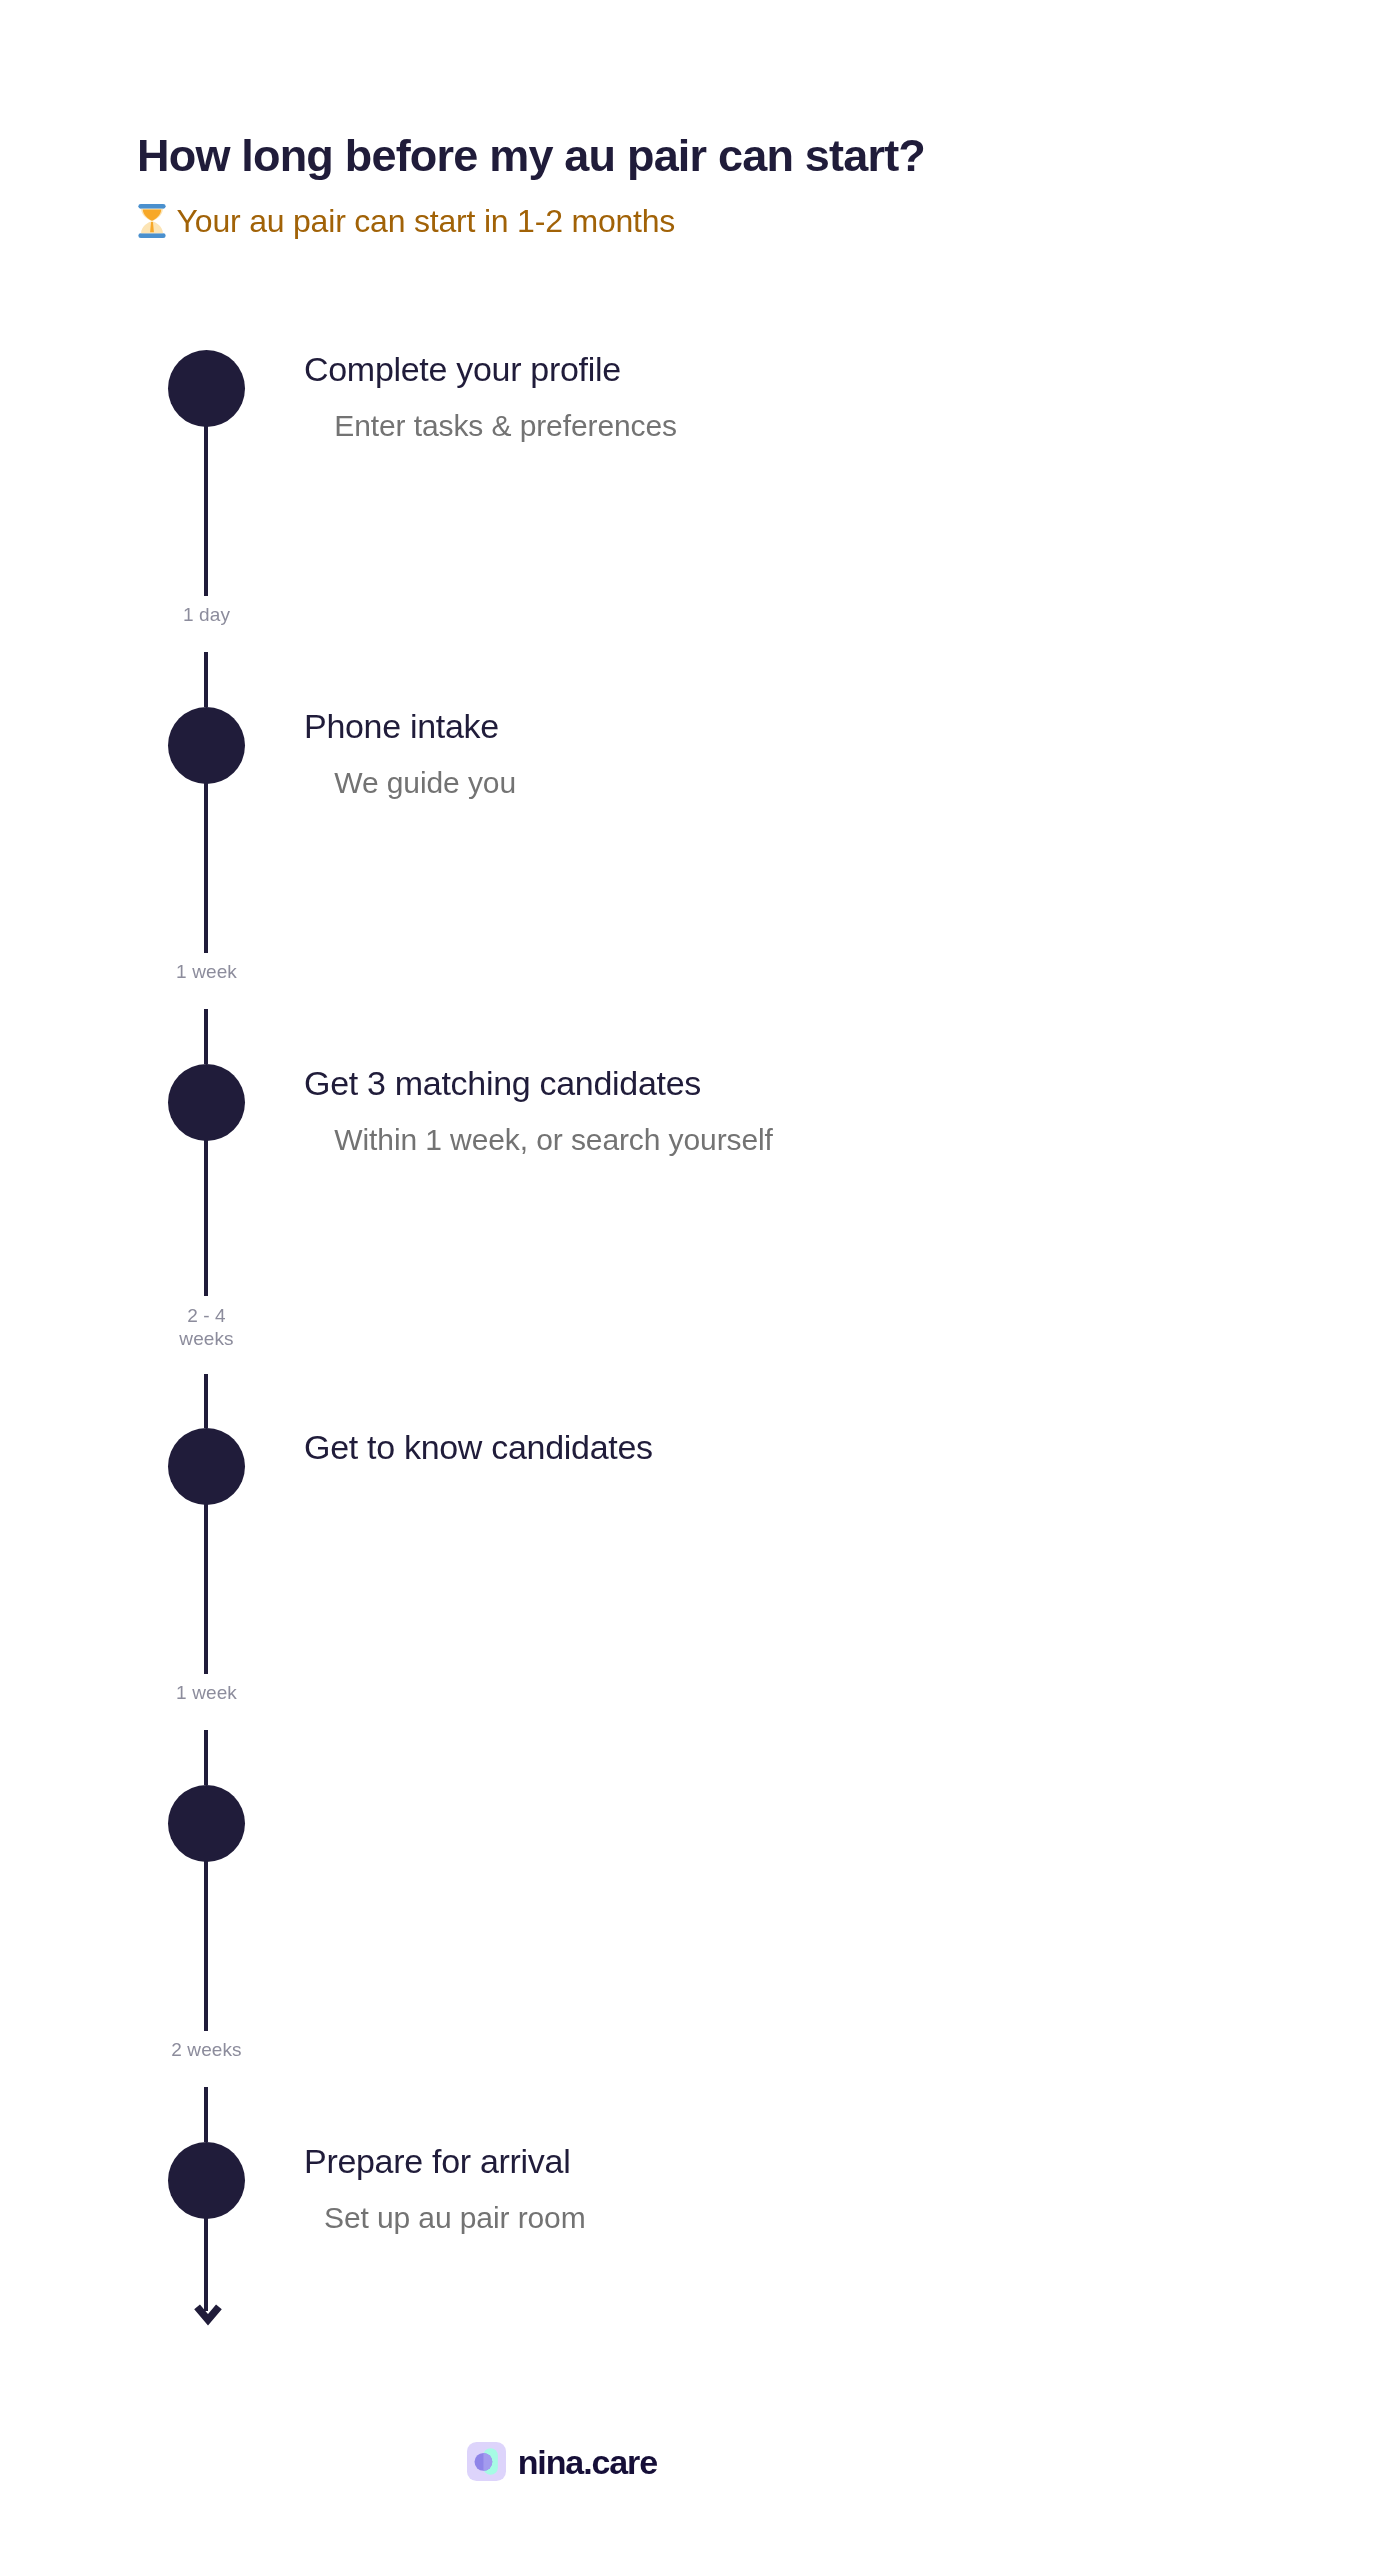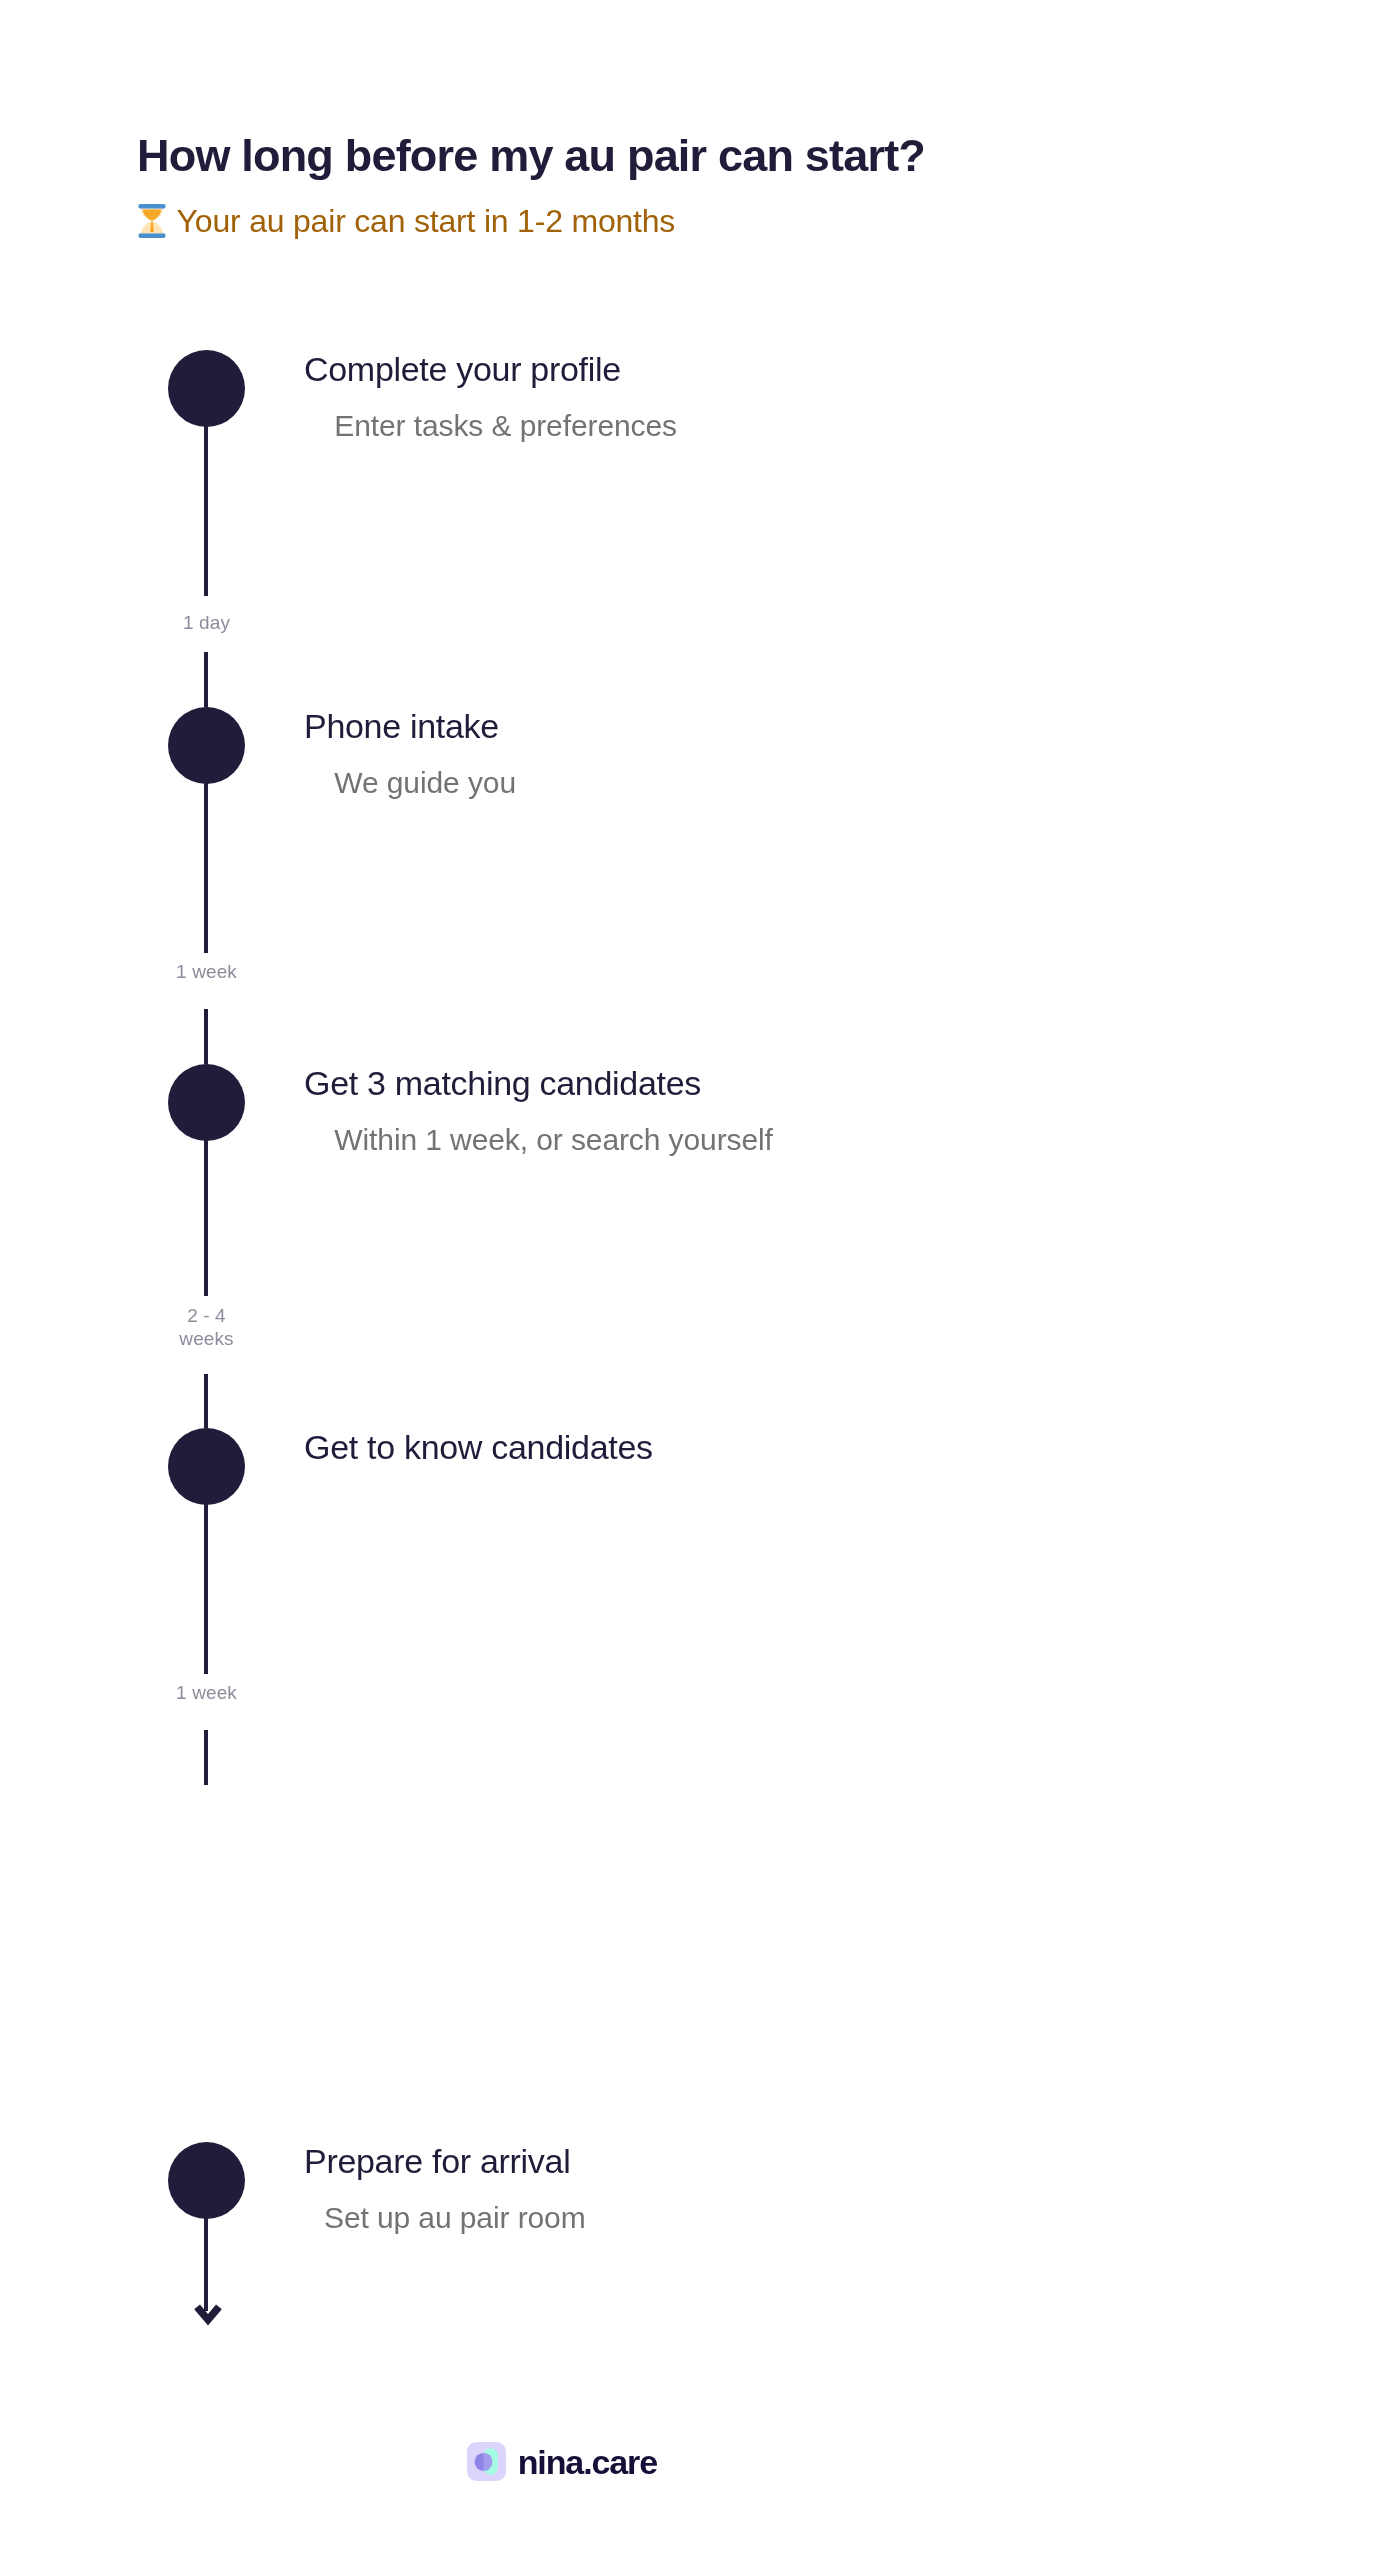--- a/index.html
+++ b/index.html
@@ -204,21 +204,21 @@
       <div class="subtitle-text">Your au pair can start in 1-2 months</div>
     </div>
   </div>
 
   <div class="timeline">
 
     <div class="tl-step" style="height:357px;">
       <div class="rail">
         <div class="dot"></div>
         <div class="rail-line" style="top:74px; height:172px;"></div>
-        <div class="duration" style="top:253px;margin-top:8px;">1 day</div>
+        <div class="duration" style="top:253px;">1 day</div>
         <div class="rail-line" style="top:302px; height:55px;"></div>
       </div>
       <div class="tl-content">
         <div class="step-title">Complete your profile</div>
         <div class="step-sub indent">Enter tasks &amp; preferences</div>
       </div>
     </div>
 
     <div class="tl-step" style="height:357px;">
       <div class="rail">
@@ -253,20 +253,26 @@
         <div class="rail-line" style="top:74px; height:172px;"></div>
         <div class="duration" style="top:253px;">1 week</div>
         <div class="rail-line" style="top:302px; height:55px;"></div>
       </div>
       <div class="tl-content">
         <div class="step-title">Get to know candidates</div>
       </div>
     </div>
 
     <div class="tl-step" style="height:357px;">
+      <div class="rail">
+        <div class="dot"></div>
+        <div class="rail-line" style="top:74px; height:172px;"></div>
+        <div class="duration" style="top:253px;">2 weeks</div>
+        <div class="rail-line" style="top:302px; height:55px;"></div>
+      </div>
     </div>
 
     <div class="tl-step" style="height:179px;">
       <div class="rail">
         <div class="dot"></div>
         <div class="rail-line" style="top:74px; height:95px;"></div>
       </div>
       <div class="tl-content">
         <div class="step-title">Prepare for arrival</div>
         <div class="step-sub">Set up au pair room</div>

